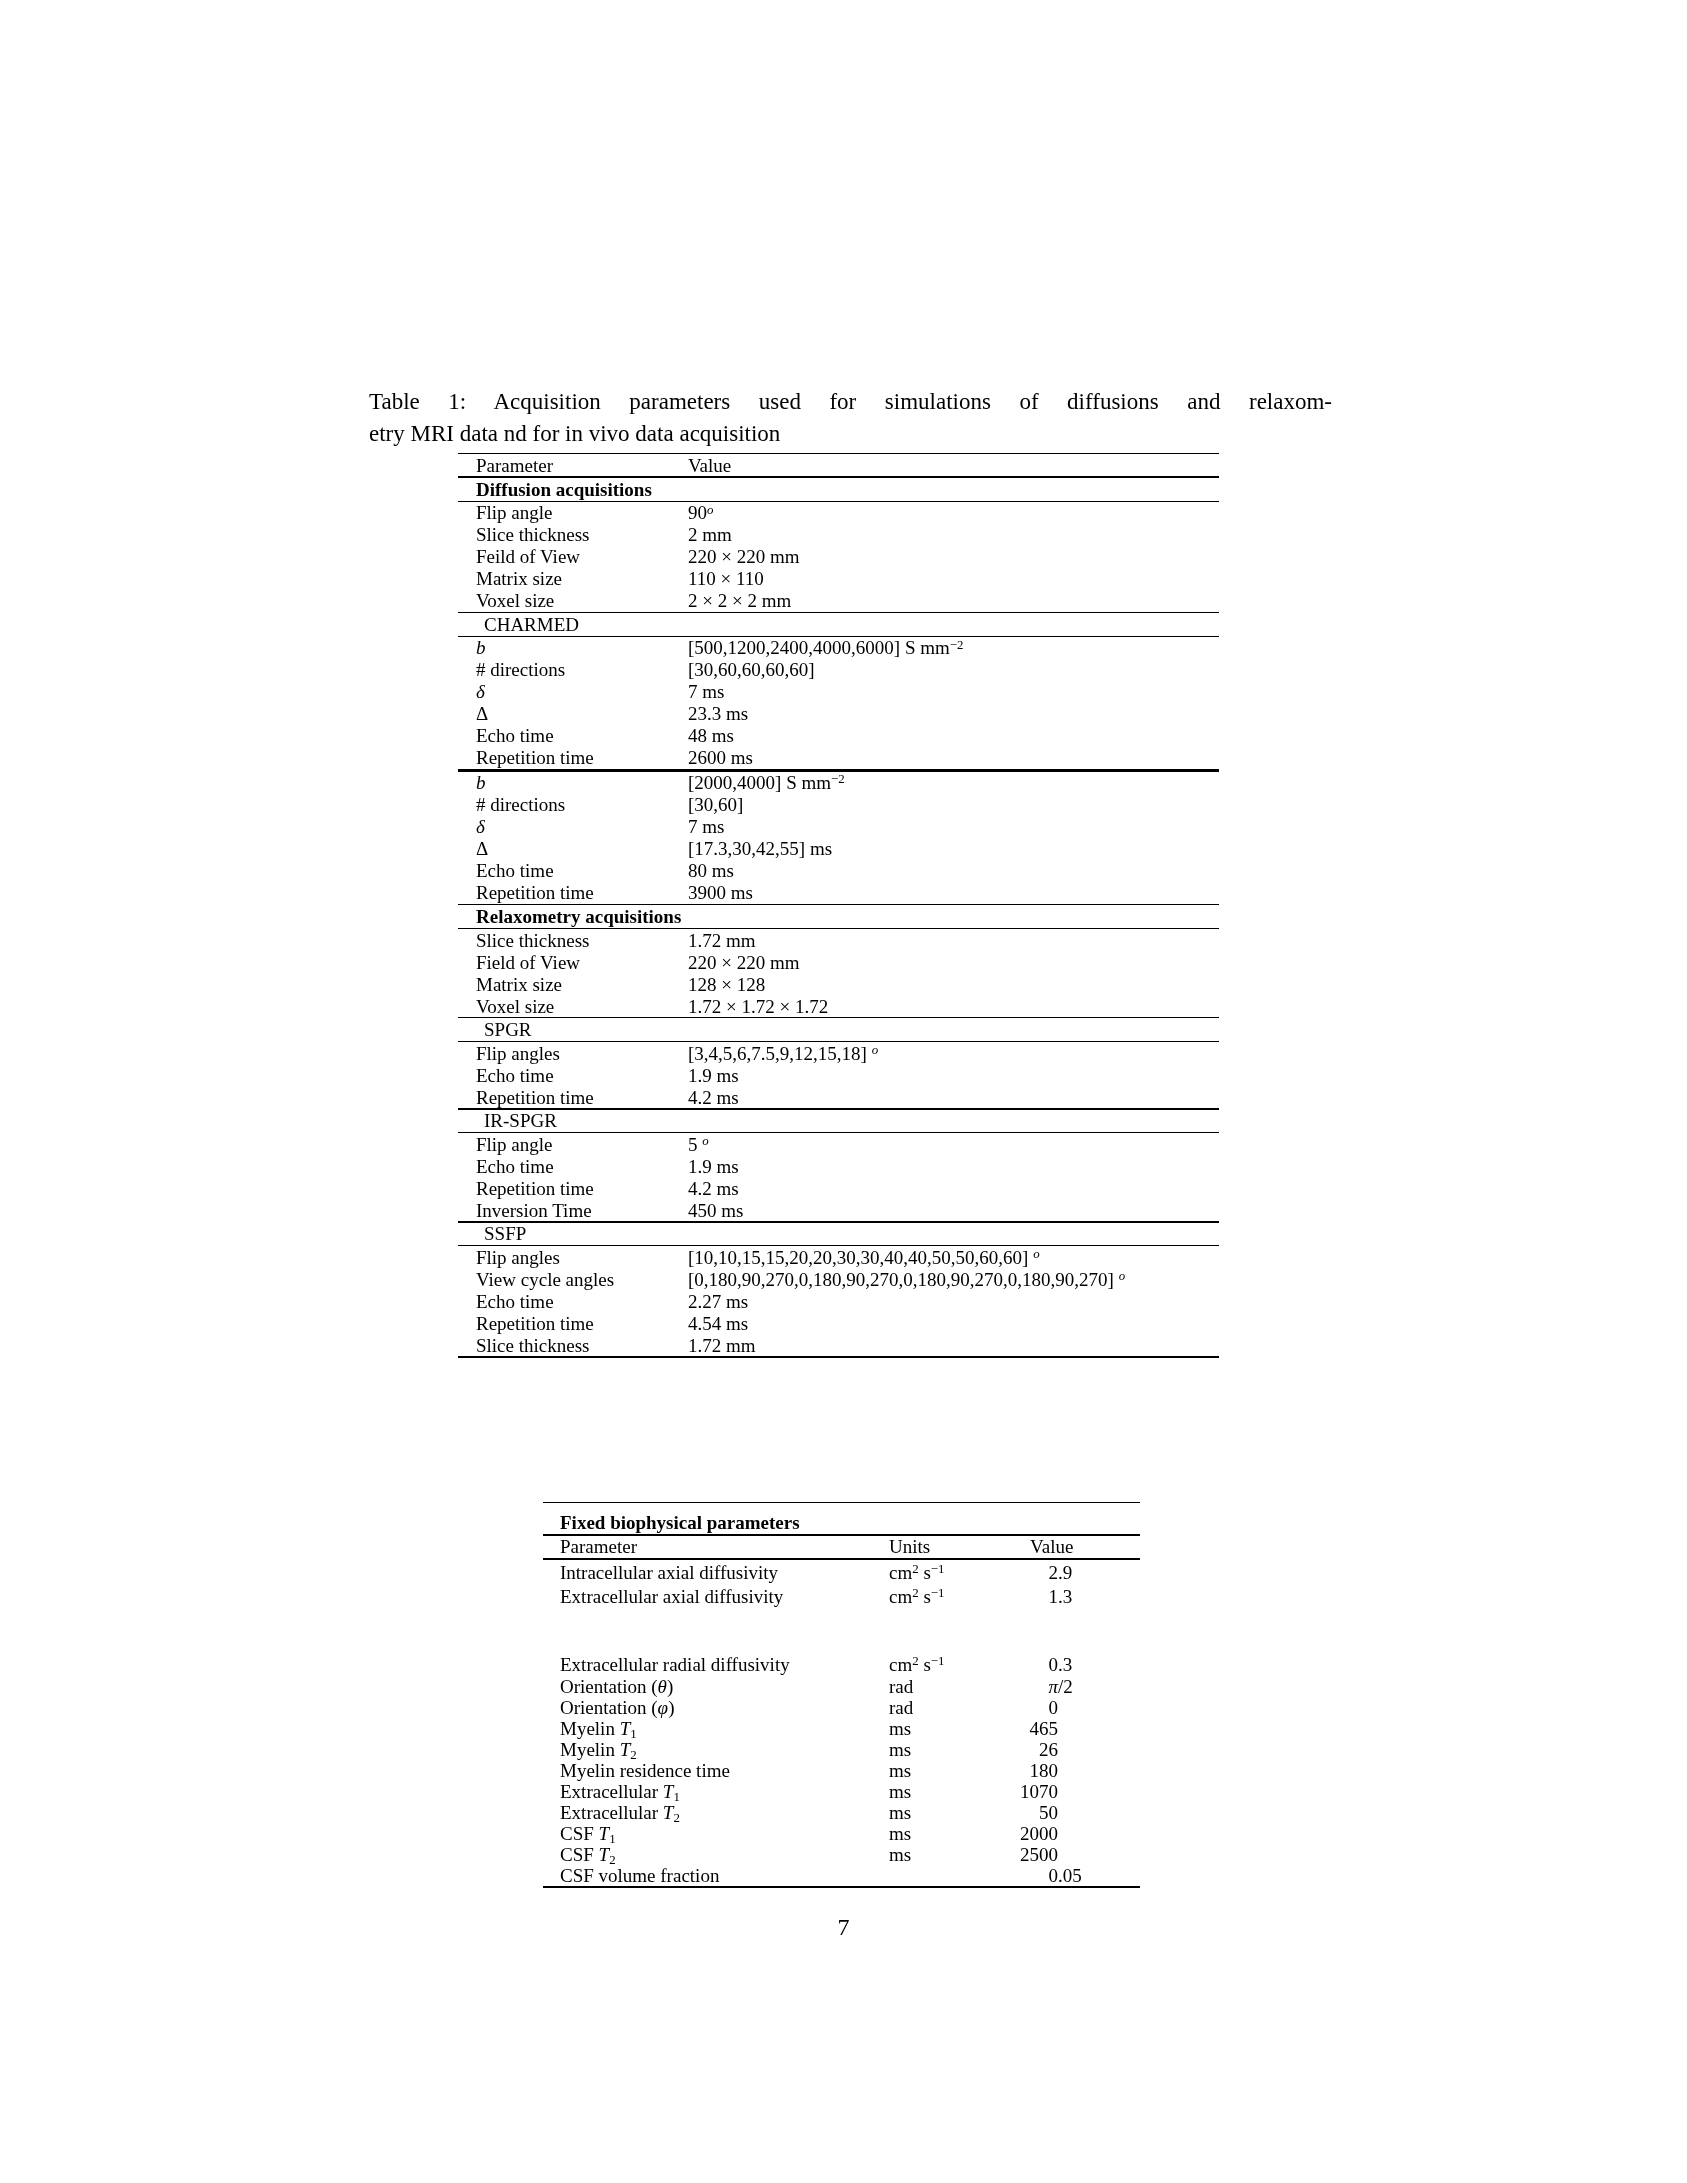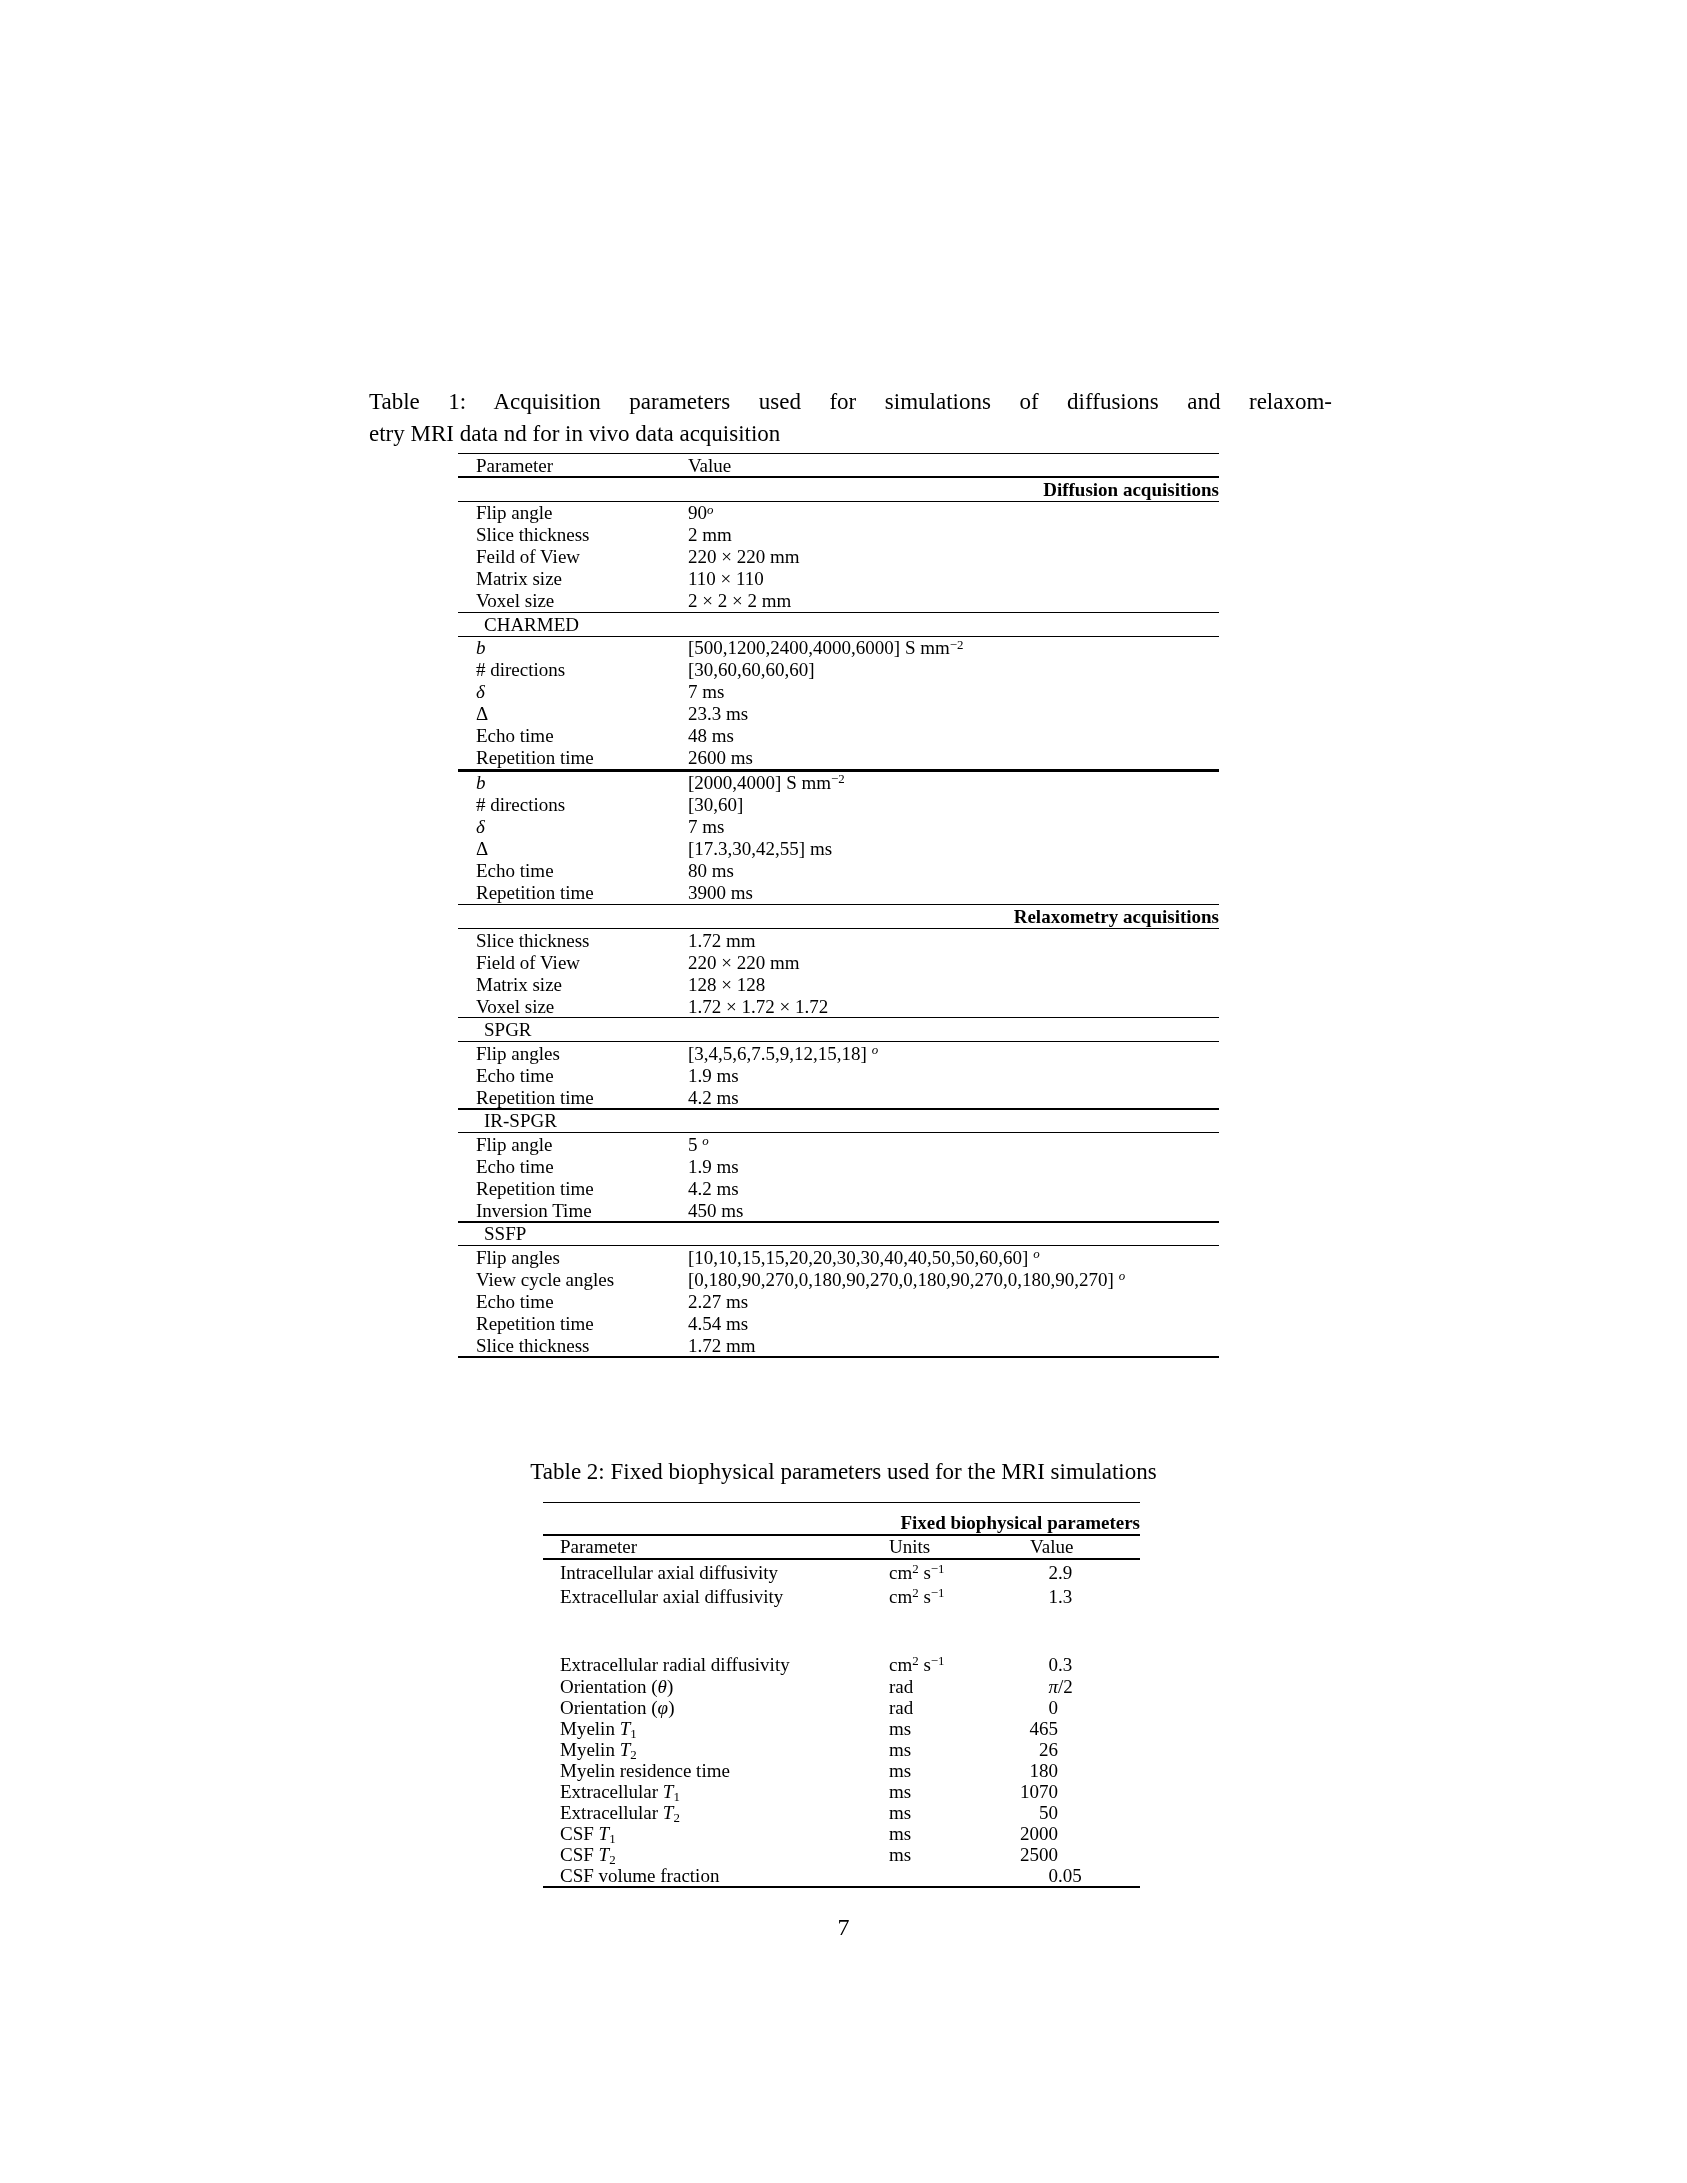--- a/index.html
+++ b/index.html
@@ -32,21 +32,21 @@
   .tbl{ position:absolute; font-size:19px; line-height:1; }
   #table1{ left:458px; top:453px; width:761px; }
   #table2{ left:543px; top:1502px; width:597px; }
   .rule{ width:100%; background:#000000; }
   .trow{ display:flex; align-items:center; box-sizing:border-box; }
   
   .t1r{ height:22px; padding-left:18px; }
   .t1r .cp{ width:212px; flex:none; }
   .t1r .cv{ flex:1; }
   .sec1{ height:22.5px; padding-left:26px; }
-  .secb{ height:23px; padding-left:18px; font-weight:bold;justify-content:flex-end; }
+  .secb{ height:23px; padding-left:18px; font-weight:bold; }
   #table2 .secb{ padding-left:17px;margin-top:8px; }
   
   .t2r{ height:21px; padding-left:17px; }
   .t2r .c2p{ width:329px; flex:none; }
   .t2r .c2u{ width:101px; flex:none; }
   .t2r .c2v{ flex:1; display:flex; }
   .t2r .vi{ width:68px; text-align:right; }
   .t2r .vd{ flex:1; text-align:left; }
   .t2r .vc{ flex:1; text-align:center; padding-right:26.5px; }
   
@@ -239,21 +239,20 @@
         <span class="cp"><span>Repetition time</span></span>
         <span class="cv"><span>4.54 ms</span></span>
       </div>
       <div class="trow t1r">
         <span class="cp"><span>Slice thickness</span></span>
         <span class="cv"><span>1.72 mm</span></span>
       </div>
       <div class="rule" style="height: 2px;"></div>
     </div>
 
-  <div class="caption2">Table 2: Fixed biophysical parameters used for the MRI simulations</div>
 
   <div id="table2" class="tbl t2">
       <div class="rule" style="height: 1.3px;"></div>
       <div class="trow secb">
         <span class=""><span>Fixed biophysical parameters</span></span>
       </div>
       <div class="rule" style="height: 1.3px;"></div>
       <div class="trow t2r" style="height: 22.5px;">
         <span class="c2p"><span>Parameter</span></span>
         <span class="c2u"><span>Units</span></span>

